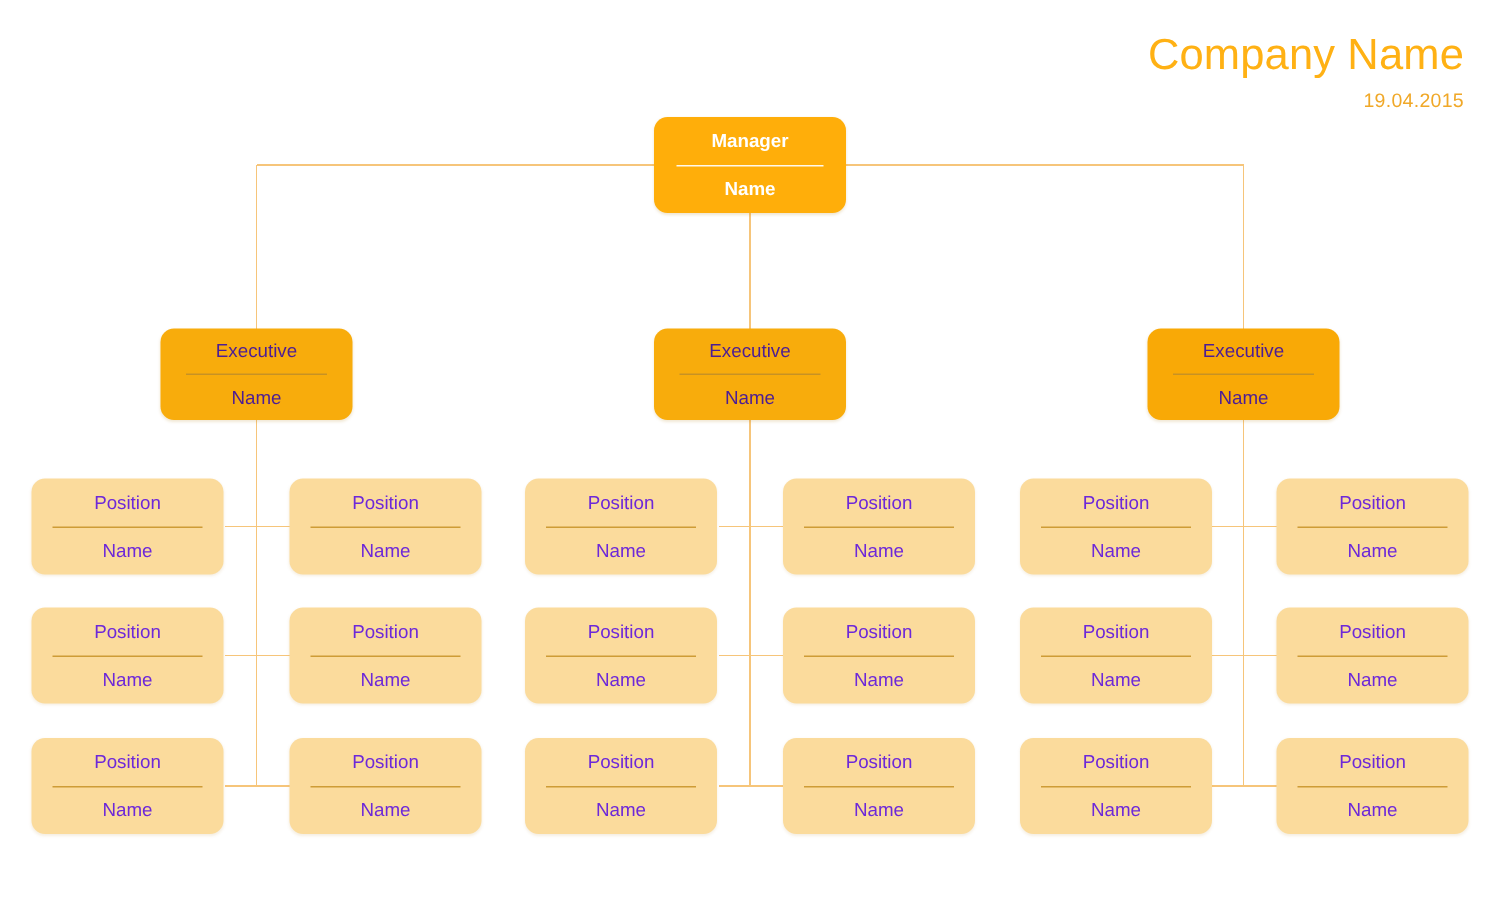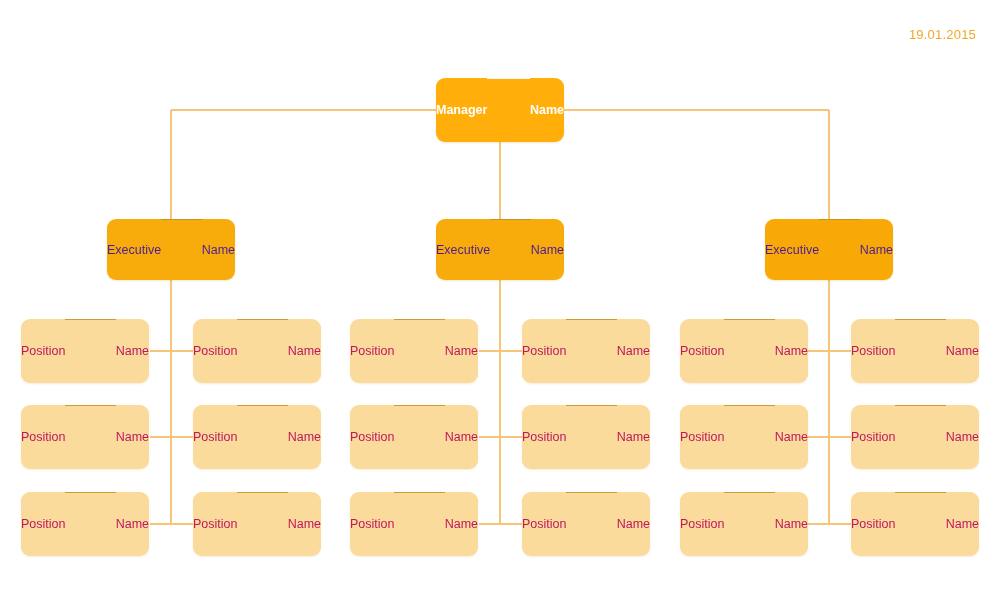--- a/index.html
+++ b/index.html
@@ -47,21 +47,21 @@
     width: 1000px;
     height: 609px;
   }
 
   
   .node {
     position: absolute;
     box-sizing: border-box;
     border-radius: 9px;
     display: flex;
-    flex-direction: row;
+    flex-direction: column;
     align-items: stretch;
     justify-content: center;
     overflow: hidden;
   }
   .node .row {
     flex: 1 1 50%;
     display: flex;
     align-items: center;
     justify-content: center;
     text-align: center;
@@ -102,34 +102,35 @@
     border-color: #C79224;
     width: 74%;
   }
 
   
   .node.position {
     background: #FBDB9C;
     box-shadow: 0 1px 2px rgba(190,150,70,0.16);
   }
   .node.position .row {
-    color: #be185d;
+    color: #6d28d9;
     font-size: 12.5px;
     font-weight: 400;
   }
   .node.position .rule {
     border-color: #CE9C36;
     width: 78%;
   }
 </style>
 </head>
 <body>
 
 <div id="header">
-  <div id="company-date">19.01.2015</div>
+  <div id="company-title">Company Name</div>
+  <div id="company-date">19.04.2015</div>
 </div>
 
 <svg id="connectors" viewBox="0 0 1000 609" width="1000" height="609" xmlns="http://www.w3.org/2000/svg">
   <g stroke="#F6C57A" stroke-width="1.2" fill="none" shape-rendering="crispEdges">
 
     <line x1="500" y1="110" x2="500" y2="139"></line>
 
     <line x1="171" y1="110" x2="829" y2="110"></line>
 
     <line x1="171" y1="110" x2="171" y2="219"></line>

